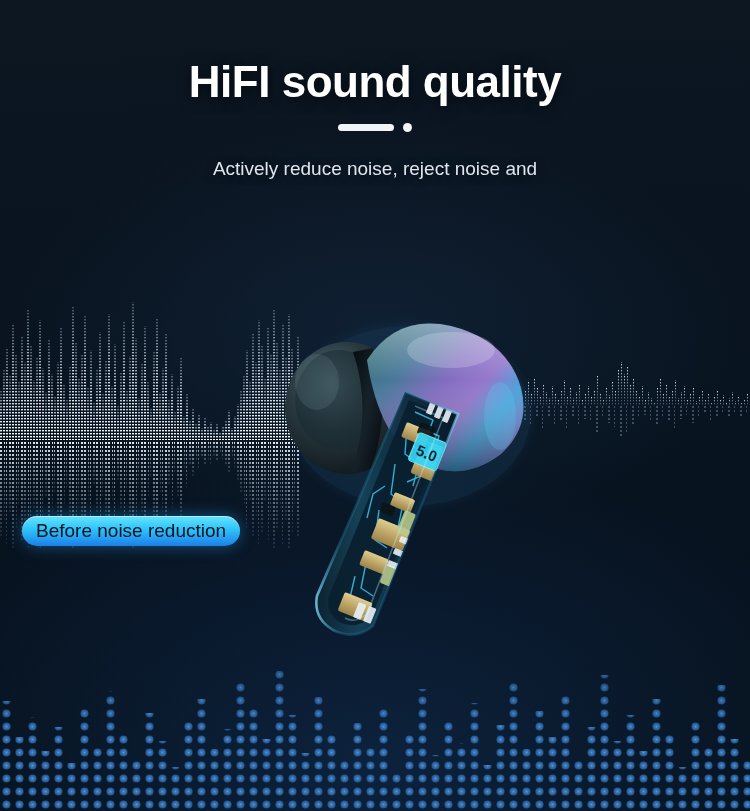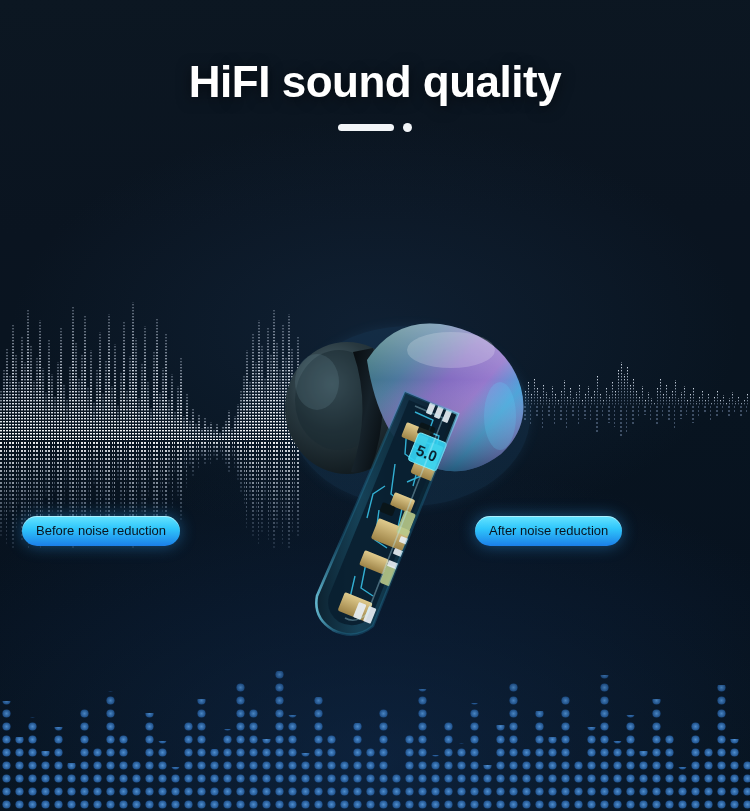--- a/index.html
+++ b/index.html
@@ -69,21 +69,21 @@
   .earbud svg{ display:block; overflow:visible; }
 
   
   .badge{
     position:absolute;
     z-index:60;
     height:30px;
     line-height:30px;
     padding:0 14px;
     border-radius:15px;
-    font-size:13px;
+    font-size:19px;
     color:#0a1420;
     white-space:nowrap;
     background:linear-gradient(180deg,#66e4ff 0%, #2fc6fb 42%, #1b7fe8 100%);
     box-shadow:0 0 16px rgba(45,160,240,0.45), inset 0 1px 0 rgba(255,255,255,0.45);
   }
   .badge-before{ left:22px;  top:516px; }
   .badge-after { left:475px; top:516px; }
 </style>
 </head>
 <body>
@@ -92,20 +92,21 @@
 
   <div class="header">
     <div class="title">HiFI sound quality</div>
 
     <div class="divider">
       <span class="bar"></span>
       <span class="dot"></span>
     </div>
 
     <div class="subtitle">
+      <div>Actively reduce noise, reject noise and</div>
     </div>
   </div>
 
   <div class="wave-stage">
     <svg width="750" height="300" viewBox="0 0 750 300" xmlns="http://www.w3.org/2000/svg">
       <defs>
         <linearGradient id="gWaveTop" x1="0" y1="0" x2="0" y2="1">
           <stop offset="0%" stop-color="#cdd9ec" stop-opacity="0.30"></stop>
           <stop offset="45%" stop-color="#e8effa" stop-opacity="0.85"></stop>
           <stop offset="100%" stop-color="#ffffff" stop-opacity="1"></stop>
@@ -676,15 +677,14 @@
         </g>
 
         <path d="M150 96 L203 118 L118 330 Q100 345 78 334 Q58 322 62 300 Z" fill="none" stroke="url(#gStemEdge)" stroke-width="2.6"></path>
         <path d="M160 110 L188 122 L112 318 Q100 328 90 322" fill="none" stroke="#bdf0ff" stroke-width="1.6" opacity="0.35"></path>
       </g>
     </svg>
   </div>
 
   <div class="badge badge-before">Before noise reduction</div>
 
-  <div class="badge badge-after">After noise reduction</div>
 
 </div>
 
 </body></html>

